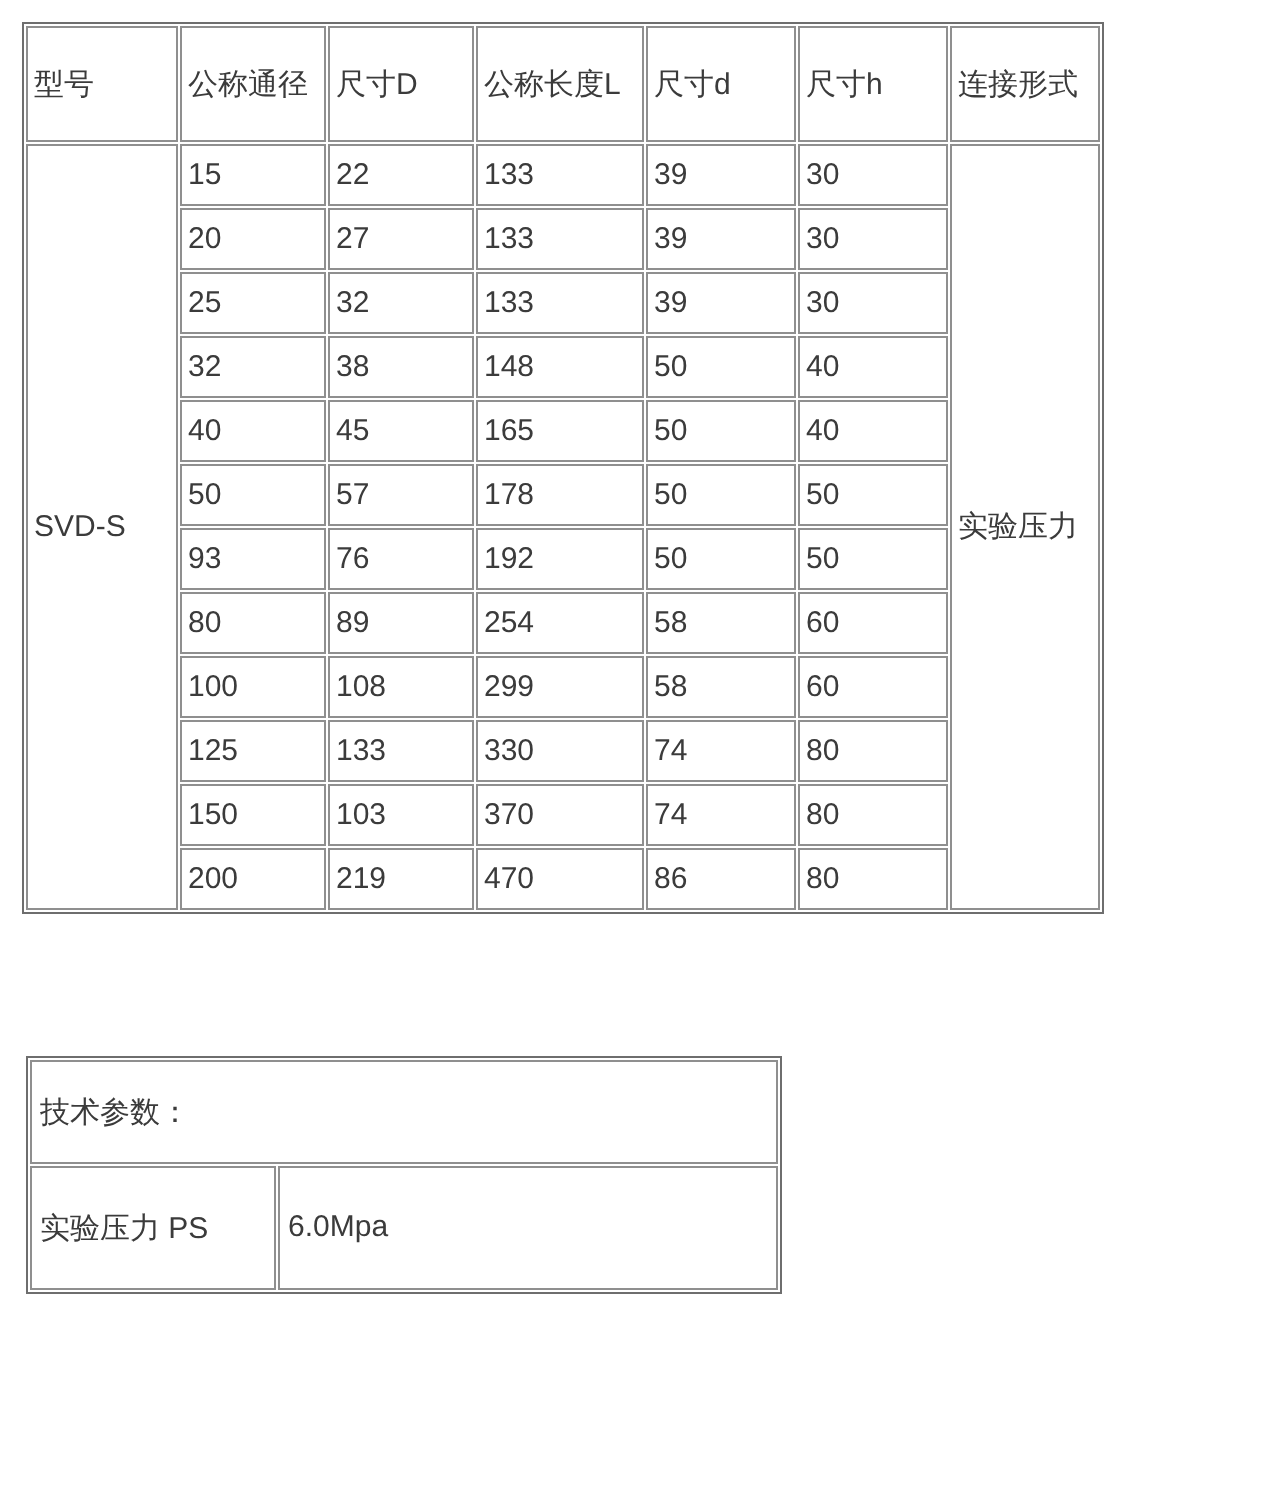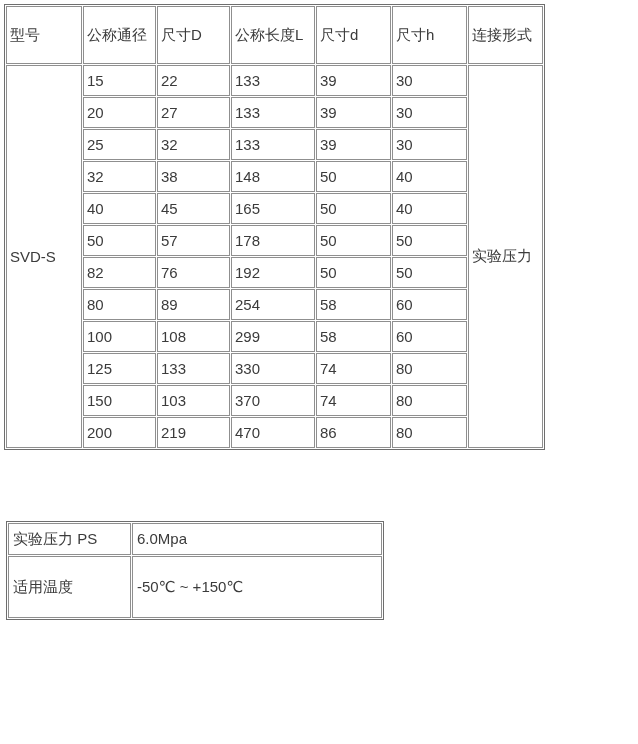--- a/index.html
+++ b/index.html
@@ -8,21 +8,21 @@
     background: #ffffff;
   }
   body {
     font-family: "Liberation Sans", "DejaVu Sans", sans-serif;
     font-size: 15px;
     color: #3b3b3b;
     width: 638px;
     height: 744px;
     overflow: hidden;
   }
-  .page { padding: 4px; }
+  .page { padding: 11px; }
 
   table {
     border-collapse: separate;
     border-spacing: 1px;
     background: #ffffff;
   }
   td, th {
     box-sizing: border-box;
     border: 1px solid #8f8f8f;
     font-weight: normal;
@@ -135,21 +135,21 @@
           <td>40</td>
         </tr>
         <tr>
           <td>50</td>
           <td>57</td>
           <td>178</td>
           <td>50</td>
           <td>50</td>
         </tr>
         <tr>
-          <td>82</td>
+          <td>93</td>
           <td>76</td>
           <td>192</td>
           <td>50</td>
           <td>50</td>
         </tr>
         <tr>
           <td>80</td>
           <td>89</td>
           <td>254</td>
           <td>58</td>
@@ -185,24 +185,23 @@
         </tr>
       </tbody>
   </table>
 
   <table class="tech-table">
     <colgroup>
       <col class="t0">
         <col class="t1">
     </colgroup>
     <tbody>
+      <tr>
+        <td colspan="2" class="tech-title">技术参数：</td>
+      </tr>
         <tr>
           <td class="tech-label">实验压力 PS</td>
           <td class="tech-value">6.0Mpa</td>
         </tr>
-        <tr>
-          <td class="tech-label">适用温度</td>
-          <td class="tech-value">-50℃ ~ +150℃</td>
-        </tr>
       </tbody>
   </table>
 
 </div>
 
 </body></html>

